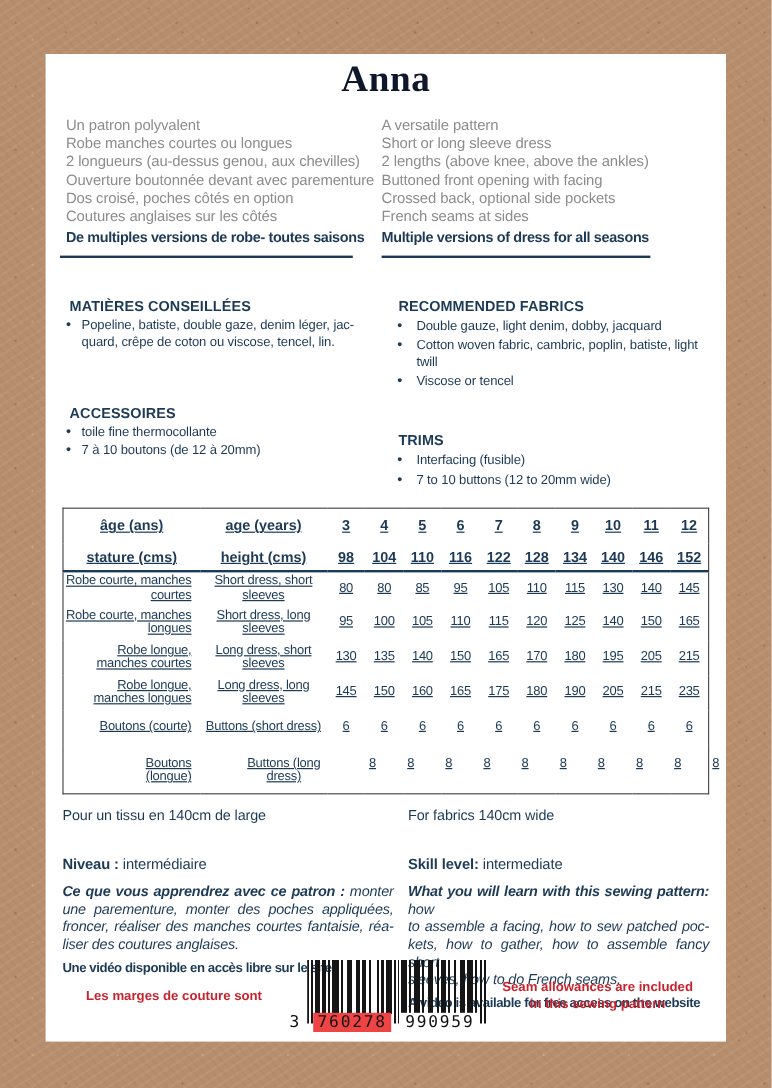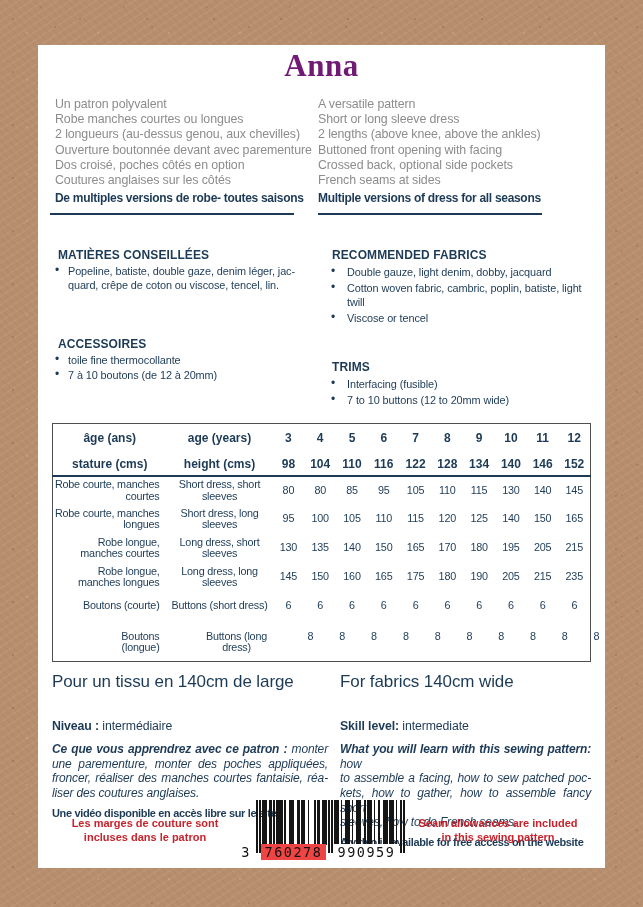--- a/index.html
+++ b/index.html
@@ -16,21 +16,21 @@
       repeating-linear-gradient(-33deg, rgba(255,236,210,.06) 0 2px, transparent 2px 7px);
     background-size:67px 53px,83px 61px,71px 47px,97px 73px,auto,auto;
   }
   .page{
     position:relative;width:567px;height:823px;margin:45px 0 0 38px;
     background:#ffffff;color:var(--navy,#1c3a56);
   }
   h1.title{
     margin:0;padding-top:3px;text-align:center;
     font-family:"Liberation Serif",serif;font-weight:bold;font-size:31px;
-    letter-spacing:.5px;color:#701a75;line-height:36px;
+    letter-spacing:.5px;color:#0f172a;line-height:36px;
   }
   
   .intro{display:grid;grid-template-columns:263px 1fr;padding:0 17px;margin-top:13px;}
   .intro-lines div{
     color:#8c8c8c;font-size:12.4px;line-height:15.2px;white-space:nowrap;letter-spacing:-0.1px;
   }
   .intro-highlight{
     font-weight:bold;font-size:12px;letter-spacing:-0.3px;margin-top:3px;white-space:nowrap;
     color:var(--navy,#1c3a56);
   }
@@ -48,36 +48,36 @@
     position:relative;padding-left:16px;font-size:10.9px;line-height:13.5px;
     letter-spacing:-0.1px;margin-bottom:1px;
   }
   .materials li::before{content:"•";position:absolute;left:3px;top:-1px;font-size:12px;}
   .m-en li{padding-left:19px;line-height:14px;margin-bottom:2px;}
   .m-fr .acc{margin-top:45px;}
   .m-en .acc{margin-top:35px;}
   
   table.sizes{
     width:539px;margin:14px 14px 0;border-collapse:collapse;table-layout:fixed;
-    border:1px solid #4f4f4f;color:var(--navy,#1c3a56);
+    border:1px solid #4f4f4f;color:var(--navy,#1c3a56);text-decoration:underline;
   }
   table.sizes thead{border-bottom:2.5px solid var(--navy,#1c3a56);}
   table.sizes thead tr:first-child{height:29px;}
   table.sizes thead tr:last-child{height:23px;}
   table.sizes thead td{font-weight:bold;font-size:12px;text-align:center;vertical-align:middle;}
   table.sizes tbody tr{height:29px;}
   table.sizes tbody td{font-size:10.8px;line-height:11.5px;letter-spacing:-0.2px;vertical-align:middle;}
   td.c-fr{text-align:right;padding-right:7px;}
   td.c-en{text-align:center;}
   td.c-val{text-align:center;font-size:11.2px;}
   table.sizes tbody tr:last-child{height:41px;}
   table.sizes tbody tr:last-child td{vertical-align:top;padding-top:10px;padding-left:35px;}
   
   .lower{display:grid;grid-template-columns:276px 1fr;gap:12px;padding:0 14px;margin-top:10px;}
-  .width-line{font-size:17px;letter-spacing:-0.1px;white-space:nowrap;}
+  .width-line{font-size:12px;letter-spacing:-0.1px;white-space:nowrap;}
   .skill{margin:27px 0 0;font-size:12.3px;white-space:nowrap;letter-spacing:-0.1px;}
   .learn{margin:9px 0 0;}
   .pline{
     font-size:12px;line-height:14.6px;letter-spacing:-0.15px;
     text-align:justify;text-align-last:justify;white-space:normal;font-style:italic;
   }
   .pline-last{text-align-last:left;}
   .video{margin:6px 0 0;font-weight:bold;font-size:11px;letter-spacing:-0.35px;white-space:nowrap;}
   b{font-weight:bold;}
   
@@ -305,21 +305,20 @@
         <div class="pline">kets, how to gather, how to assemble fancy short</div>
         <div class="pline pline-last">sleeves, how to do French seams.</div>
       </div>
       <p class="video">A video is available for free access on the website</p>
     </div>
   </section>
 
   <div class="footer">
     <div class="note">
       <div>Les marges de couture sont</div>
-      <div>incluses dans le patron</div>
     </div>
     <div class="barcode">
       <svg viewBox="0 0 95 53" preserveAspectRatio="none" xmlns="http://www.w3.org/2000/svg">
           <rect x="0" y="0" width="1" height="53"></rect>
           <rect x="2" y="0" width="1" height="53"></rect>
           <rect x="4" y="0" width="1" height="45"></rect>
           <rect x="5" y="0" width="1" height="45"></rect>
           <rect x="6" y="0" width="1" height="45"></rect>
           <rect x="8" y="0" width="1" height="45"></rect>
           <rect x="9" y="0" width="1" height="45"></rect>

